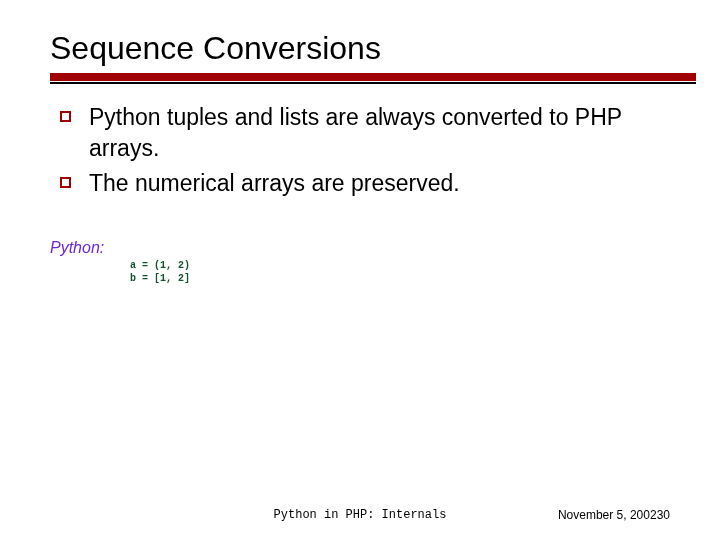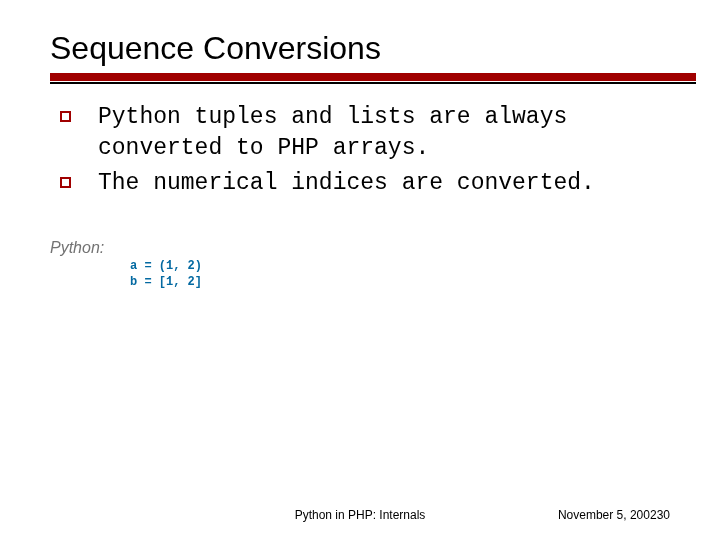--- a/index.html
+++ b/index.html
@@ -64,78 +64,78 @@
       height: 11px;
       border: 2px solid #a00000;
       flex-shrink: 0;
       margin-top: 9px;
       margin-right: 18px;
     }
     .bullet-text {
       font-size: 23px;
       line-height: 1.35;
       color: #000;
-      font-family: Liberation Mono, monospace;
-      margin-left: 9px;
+      font-family: Liberation Sans, sans-serif;
     }
     .code-section {
       margin-bottom: 24px;
     }
     .code-label {
       font-style: italic;
       font-size: 16px;
-      color: #737373;
+      color: #6d28d9;
       margin-bottom: 2px;
       font-family: Verdana, Geneva, sans-serif;
     }
     .code-block {
       font-family: "Courier New", Courier, monospace;
       font-weight: bold;
-      font-size: 12px;
+      font-size: 10px;
       line-height: 1.3;
       padding-left: 80px;
       white-space: pre;
-      color: #0369a1;
+      color: #14532d;
     }
     .footer {
       position: absolute;
       bottom: 18px;
       left: 50px;
       right: 50px;
       display: flex;
       justify-content: flex-end;
       align-items: center;
       font-size: 12px;
       color: #000;
       font-family: Verdana, Geneva, sans-serif;
     }
     .footer-center {
       position: absolute;
       left: 50%;
       transform: translateX(-50%);
+      font-family: Liberation Mono, monospace;
     }
   </style>
 </head>
 <body>
 
 <div class="slide">
   <h1 class="title">Sequence Conversions</h1>
   <div class="underline-bar">
     <div class="underline-red"></div>
     <div class="underline-black"></div>
   </div>
 
   <div class="bullets">
     <div class="bullet-item">
       <div class="bullet-box"></div>
       <div class="bullet-text">Python tuples and lists are always converted to PHP arrays.</div>
     </div>
     <div class="bullet-item">
       <div class="bullet-box"></div>
-      <div class="bullet-text">The numerical indices are converted.</div>
+      <div class="bullet-text">The numerical arrays are preserved.</div>
     </div>
   </div>
 
   <div class="code-section">
     <div class="code-label">Python:</div>
     <div class="code-block">a = (1, 2)
 b = [1, 2]</div>
   </div>
 
   <div class="code-section">

